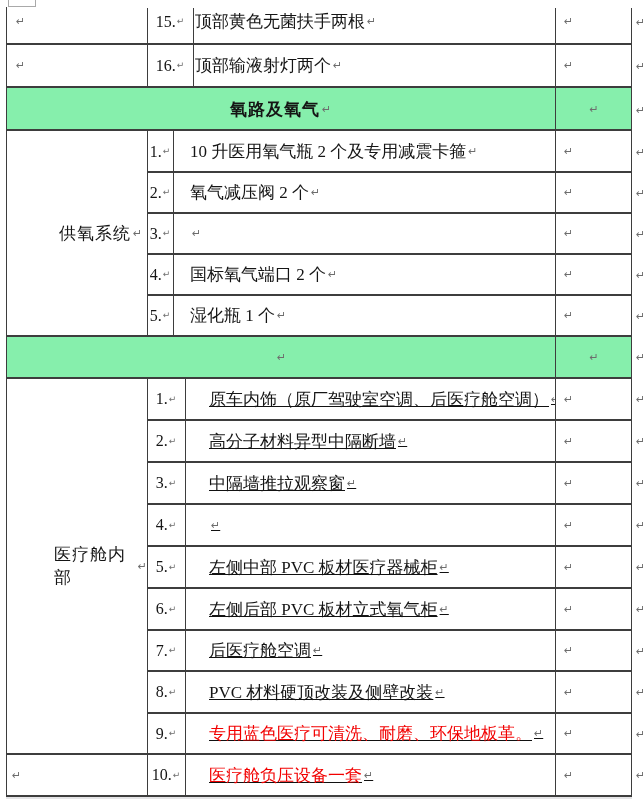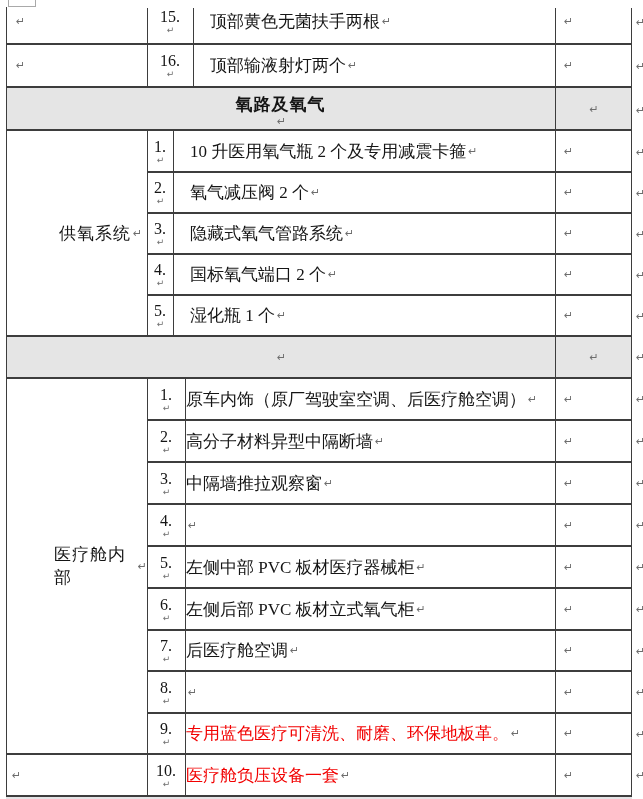--- a/index.html
+++ b/index.html
@@ -7,34 +7,34 @@
     position:relative;width:643px;height:799px;background:#ffffff;overflow:hidden;
     font-family:"Liberation Serif","DejaVu Serif",serif;color:#111111;
   }
   .r{position:absolute;left:0;width:643px;}
   .cell{position:absolute;top:0;height:100%;box-sizing:border-box;white-space:nowrap;overflow:hidden;}
   .c-left{left:6px;width:141px;padding-left:8px;}
   .c-left10{left:6px;width:141px;padding-left:4px;}
   .c-num-a{left:147px;width:46px;text-align:center;}
   .c-num-b{left:147px;width:26px;text-align:center;}
   .c-num-c{left:147px;width:38px;text-align:center;}
-  .c-desc-a{left:193px;width:362px;padding-left:17px;}
+  .c-desc-a{left:193px;width:362px;padding-left:2px;}
   .c-desc-b{left:173px;width:382px;padding-left:17px;}
-  .c-desc-c{left:185px;width:370px;padding-left:1px;}
+  .c-desc-c{left:185px;width:370px;padding-left:24px;text-decoration:underline;}
   .c-d{left:555px;width:76px;padding-left:7px;}
   .c-hdr{left:6px;width:549px;text-align:center;}
   .c-d-center{left:555px;width:76px;text-align:center;}
   .vcenter{display:flex;align-items:center;}
-  .vcenter.center{justify-content:center;flex-direction:column;}
+  .vcenter.center{justify-content:center;}
   .num-text{font-size:16px;color:#151515;}
   .desc-text{font-size:17px;color:#151515;}
   .red .desc-text, .desc-text.red{color:#f20000;}
   .hdr-text{font-size:17px;font-weight:bold;color:#151515;letter-spacing:1px;}
   .cat-text{font-size:17px;color:#151515;letter-spacing:1px;}
-  .graybg{background:#e5e5e5;text-align:right;}
+  .graybg{background:#86efac;text-align:right;}
   .pilcrow{font-family:"DejaVu Sans",sans-serif;font-size:11px;color:#6d6d6d;margin-left:2px;line-height:1;}
   .pilcrow.sm{font-size:9px;margin-left:1px;}
   .pilcrow.outside{position:absolute;left:634px;top:50%;transform:translateY(-50%);}
   .mergecell{position:absolute;display:flex;align-items:center;justify-content:center;box-sizing:border-box;padding-left:48px;}
   .hl{position:absolute;left:6px;width:626px;height:2px;background:#3d3d3d;}
   .hlp{position:absolute;left:147px;width:485px;height:2px;background:#3d3d3d;}
   .vl{position:absolute;width:1px;background:#3d3d3d;}
   .artifact{position:absolute;left:8px;top:0;width:26px;height:6px;background:#ffffff;
     border-left:1px solid #a9a9a9;border-right:1px solid #a9a9a9;border-bottom:1px solid #a9a9a9;}
   .sliver{position:absolute;left:6px;top:797px;width:626px;height:2px;background:#e4e4e6;}
@@ -125,21 +125,20 @@
         <span class="pilcrow">↵</span>
       </div>
     <span class="pilcrow outside">↵</span>
   </div>
   <div class="r" style="top:213px;height:41px;">
     <div class="cell c-num-b vcenter center">
         <span class="num-text">3.</span>
         <span class="pilcrow sm">↵</span>
       </div>
     <div class="cell c-desc-b vcenter">
-        <span class="desc-text">隐藏式氧气管路系统</span>
         <span class="pilcrow">↵</span>
       </div>
     <div class="cell c-d vcenter">
         <span class="pilcrow">↵</span>
       </div>
     <span class="pilcrow outside">↵</span>
   </div>
   <div class="r" style="top:254px;height:41px;">
     <div class="cell c-num-b vcenter center">
         <span class="num-text">4.</span>
@@ -280,20 +279,21 @@
         <span class="pilcrow">↵</span>
       </div>
     <span class="pilcrow outside">↵</span>
   </div>
   <div class="r" style="top:671px;height:42px;">
     <div class="cell c-num-c vcenter center">
         <span class="num-text">8.</span>
         <span class="pilcrow sm">↵</span>
       </div>
     <div class="cell c-desc-c vcenter">
+        <span class="desc-text">PVC 材料硬顶改装及侧壁改装</span>
         <span class="pilcrow">↵</span>
       </div>
     <div class="cell c-d vcenter">
         <span class="pilcrow">↵</span>
       </div>
     <span class="pilcrow outside">↵</span>
   </div>
   <div class="r" style="top:713px;height:41px;">
     <div class="cell c-num-c vcenter center">
         <span class="num-text">9.</span>

